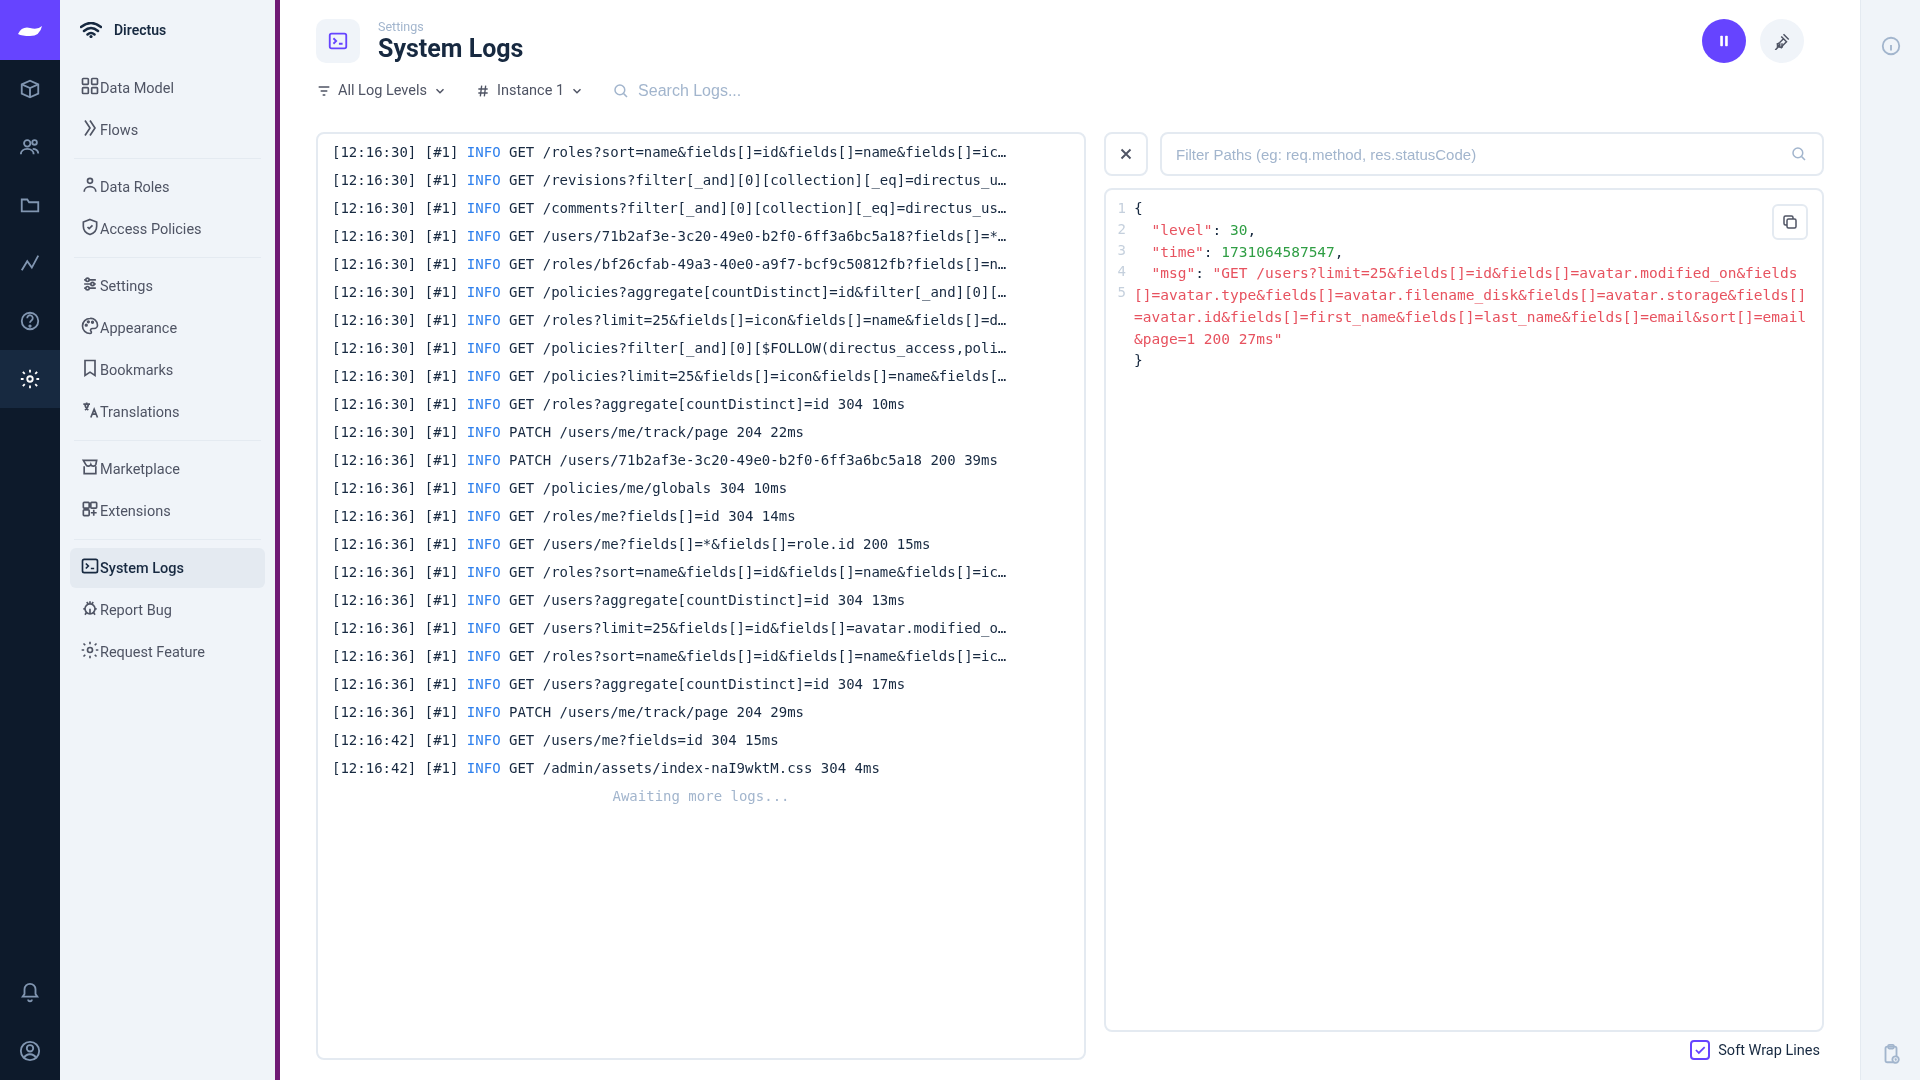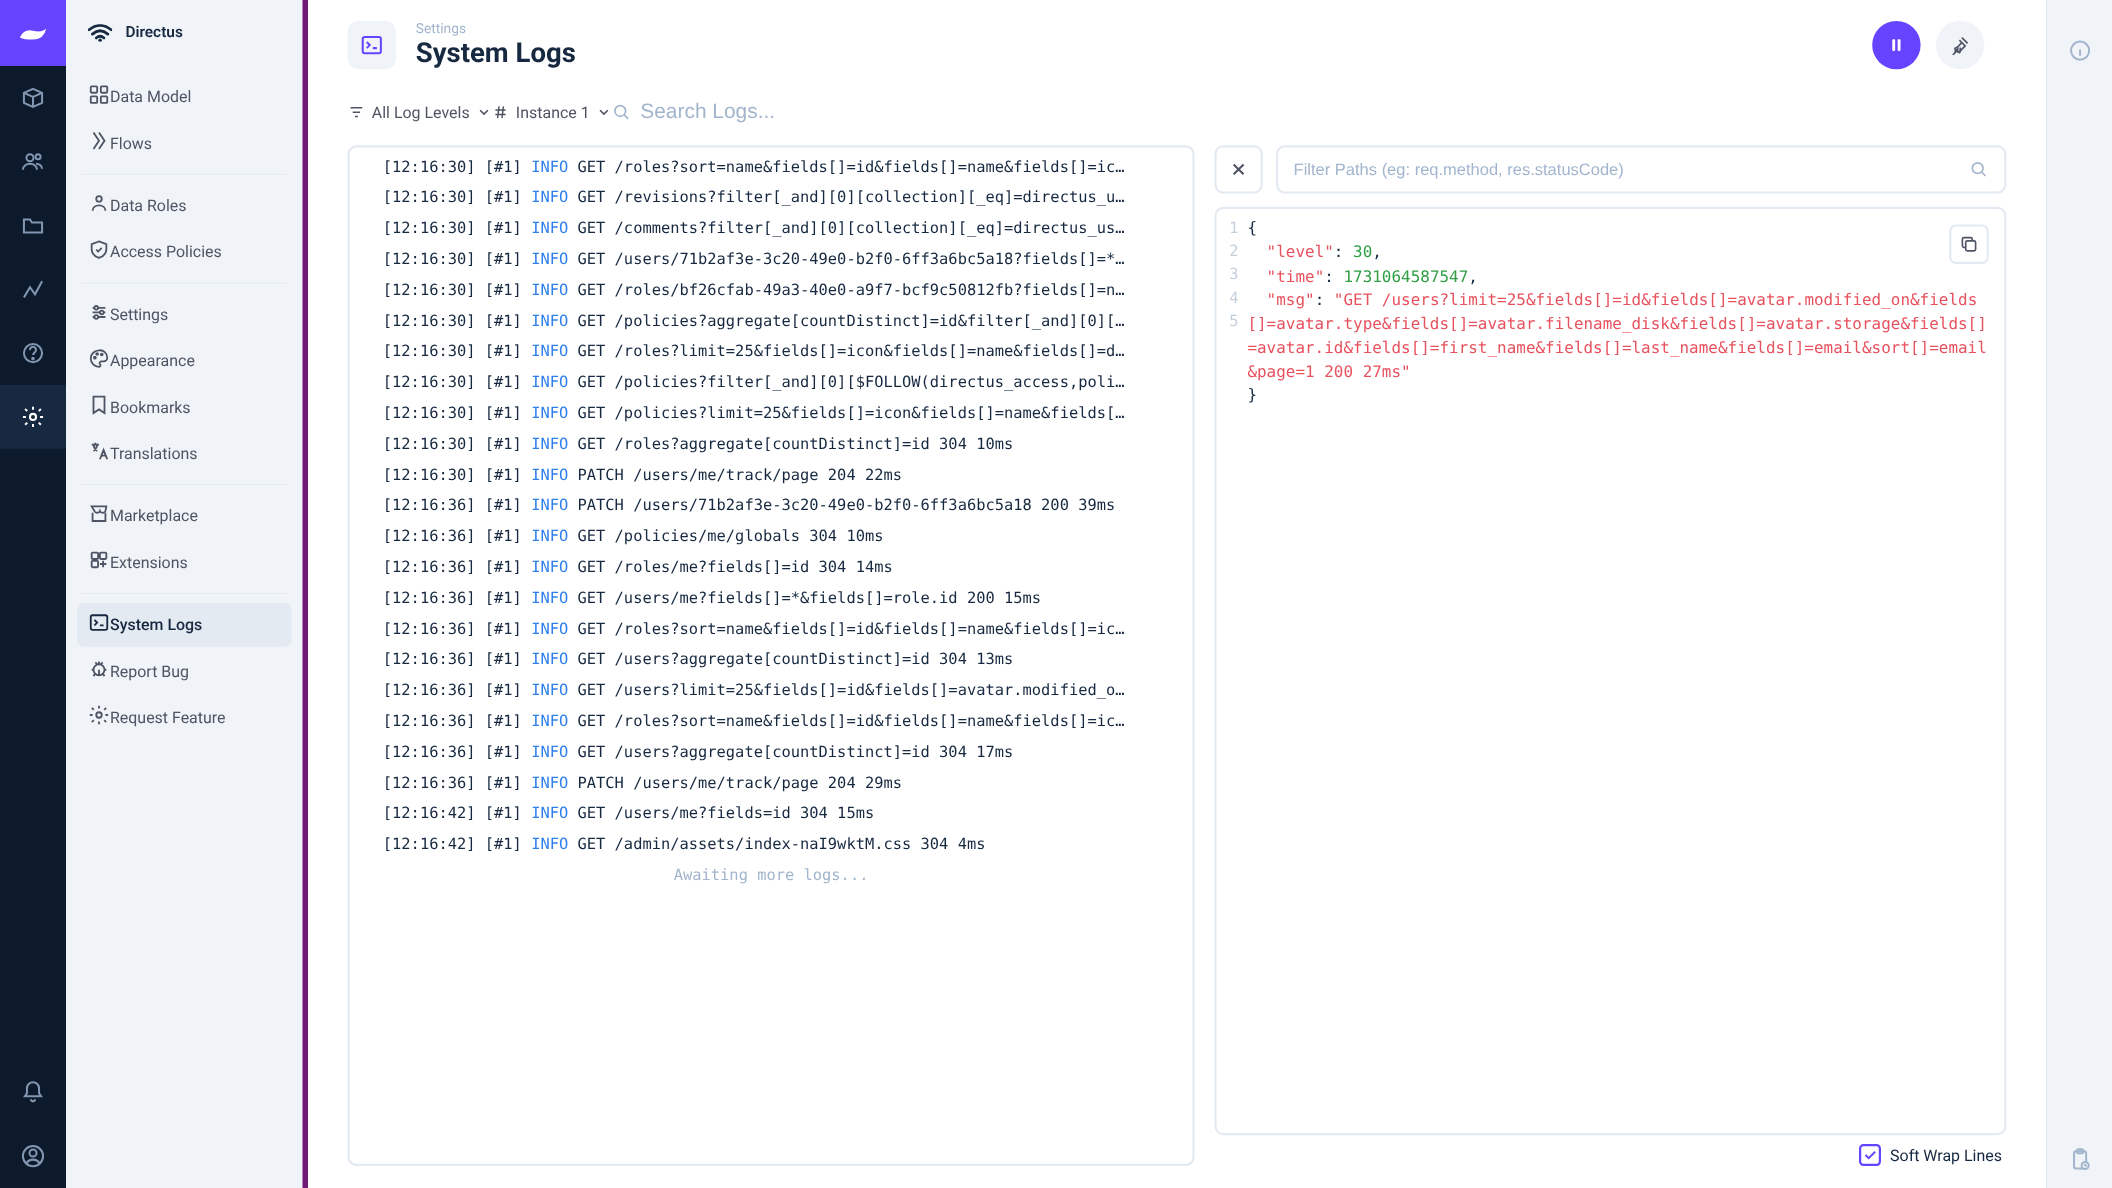--- a/index.html
+++ b/index.html
@@ -138,41 +138,42 @@
   align-items: center;
   justify-content: center;
   cursor: pointer;
 }
 .pill-primary { background: #6644ff; color: #fff; }
 .pill-secondary { background: #f0f4f9; color: #4f5464; }
 
 .toolbar {
   height: 40px;
   display: flex;
-  align-items: center;
+  align-items: flex-start;
   padding: 0 36px;
+  gap: 28px;
   color: #4f5464;
   font-size: 14.5px;
 }
 .toolbar-item {
   display: flex;
   align-items: center;
   gap: 6px;
   cursor: pointer;
 }
 .toolbar-search {
   display: flex;
   align-items: center;
   gap: 8px;
   color: #a2b5cd;
 }
 .toolbar-search input {
   border: none;
   outline: none;
-  font-size: 19px;
+  font-size: 16px;
   color: #172940;
   background: transparent;
   width: 180px;
 }
 .toolbar-search input::placeholder { color: #a2b5cd; }
 
 
 .content {
   flex: 1;
   display: flex;
@@ -188,21 +189,21 @@
   overflow: hidden;
   font-family: "SF Mono", Menlo, Consolas, monospace;
   font-size: 14px;
   line-height: 2;
   padding: 4px 0;
 }
 .log-line {
   white-space: nowrap;
   overflow: hidden;
   text-overflow: ellipsis;
-  padding: 0 30px;
+  padding: 0 14px;
   color: #172940;
 }
 .log-line .lvl { color: #2f80ed; }
 .log-waiting { color: #a2b5cd; padding: 0 14px; text-align: center; }
 
 .detail-panel {
   width: 720px;
   display: flex;
   flex-direction: column;
 }

